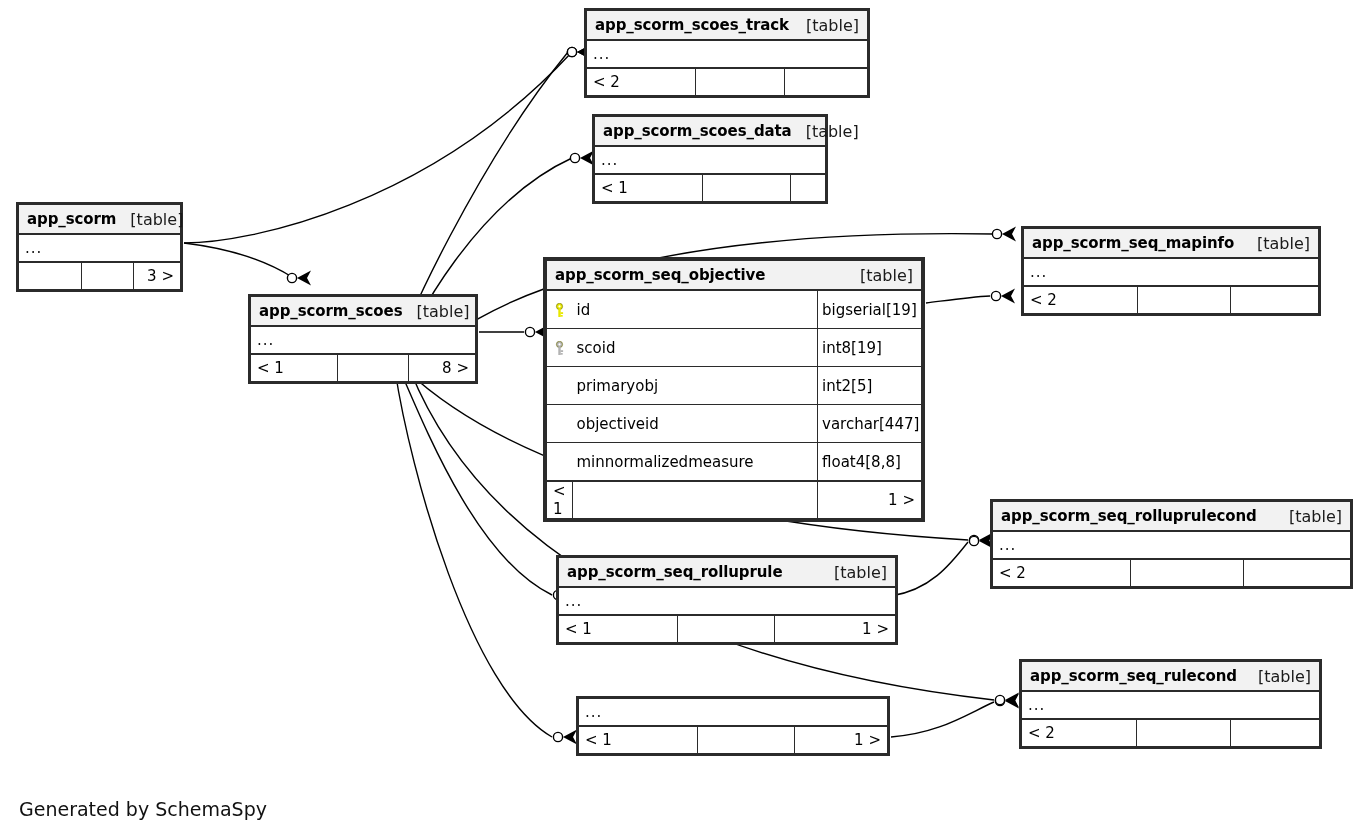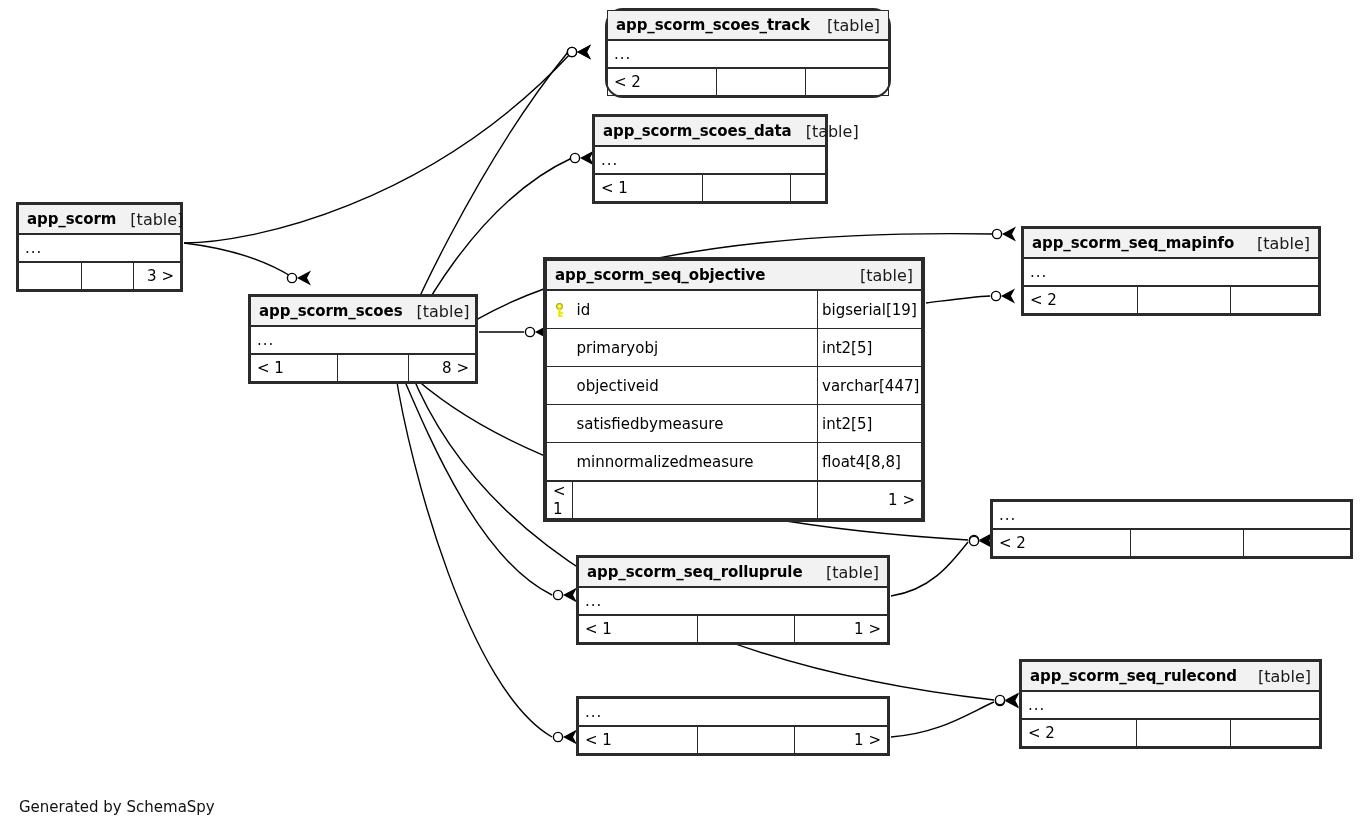--- a/index.html
+++ b/index.html
@@ -113,21 +113,21 @@
     width: 11px;
     height: 15px;
     position: relative;
     vertical-align: middle;
   }
   .keyicon svg { display: block; }
   #footer-note {
     position: absolute;
     left: 19px;
     top: 798px;
-    font-size: 15px;
+    font-size: 19px;
     color: #111111;
     white-space: nowrap;
   }
 </style>
 </head>
 <body>
 
 <div id="canvas">
 
   <svg id="edges" viewBox="0 0 1368 829" xmlns="http://www.w3.org/2000/svg">
@@ -192,21 +192,21 @@
         <path d="M 1005,701 L 1019,693.5 L 1015,701 L 1019,708.5 Z" fill="#000000"></path>
       </g>
       <path d="M 410,370 C 470,520 640,660 994,700" fill="none" stroke="#000000" stroke-width="1.4"></path>
       <g>
         <circle cx="1000" cy="700" r="4.6" fill="#ffffff" stroke="#000000" stroke-width="1.4"></circle>
         <path d="M 1005,700 L 1019,692.5 L 1015,700 L 1019,707.5 Z" fill="#000000"></path>
       </g>
     </svg>
 
   <div id="nodes">
-      <div class="table-node" style="left: 605px; top: 8px; width: 286px; border-radius: 18px;">
+      <div class="table-node" style="left: 584px; top: 8px; width: 286px;">
         <table class="tbl">
           <colgroup>
             <col style="width:109px">
             <col style="width:89px">
             <col>
           </colgroup>
           <tbody>
             <tr>
               <td class="hdr-cell" colspan="3">
                 <span class="hdr-inner">
@@ -335,32 +335,40 @@
         </table>
       </div>
       <div class="table-node" style="left: 990px; top: 499px; width: 363px;">
         <table class="tbl">
           <colgroup>
             <col style="width:138px">
             <col style="width:113px">
             <col>
           </colgroup>
           <tbody>
+            <tr>
+              <td class="hdr-cell" colspan="3">
+                <span class="hdr-inner">
+                  <span class="tbl-name">app_scorm_seq_rolluprulecond</span>
+                  <span class="tbl-tag">[table]</span>
+                </span>
+              </td>
+            </tr>
             <tr class="ellipsis-row">
               <td colspan="3">...</td>
             </tr>
             <tr class="foot-row">
               <td class="foot-l">&lt; 2</td>
               <td class="foot-m"></td>
               <td class="foot-r"></td>
             </tr>
           </tbody>
         </table>
       </div>
-      <div class="table-node" style="left: 576px; top: 555px; width: 314px;">
+      <div class="table-node" style="left: 556px; top: 555px; width: 342px;">
         <table class="tbl">
           <colgroup>
             <col style="width:119px">
             <col style="width:97px">
             <col>
           </colgroup>
           <tbody>
             <tr>
               <td class="hdr-cell" colspan="3">
                 <span class="hdr-inner">
@@ -447,33 +455,39 @@
                     <circle cx="5.5" cy="3.4" r="3.1" fill="#e8e800" stroke="#6a6a00" stroke-width="0.6"></circle>
                     <circle cx="5.5" cy="3.4" r="1.1" fill="#ffffff"></circle>
                     <rect x="4.3" y="5.6" width="2.4" height="8.4" fill="#e8e800"></rect>
                     <rect x="6.5" y="9.2" width="2.6" height="1.8" fill="#e8e800"></rect>
                     <rect x="6.5" y="12.0" width="2.2" height="1.7" fill="#e8e800"></rect>
                   </svg></span></td>
               <td class="col-name">id</td>
               <td class="col-type">bigserial[19]</td>
             </tr>
             <tr class="col-row">
+              <td class="col-key"><span class="keyicon"><svg width="11" height="15" viewBox="0 0 11 15">
+                    <circle cx="5.5" cy="3.4" r="3.1" fill="#b3b3b3" stroke="#6a6a00" stroke-width="0.6"></circle>
+                    <circle cx="5.5" cy="3.4" r="1.1" fill="#ffffff"></circle>
+                    <rect x="4.3" y="5.6" width="2.4" height="8.4" fill="#b3b3b3"></rect>
+                    <rect x="6.5" y="9.2" width="2.6" height="1.8" fill="#b3b3b3"></rect>
+                    <rect x="6.5" y="12.0" width="2.2" height="1.7" fill="#b3b3b3"></rect>
+                  </svg></span></td>
+              <td class="col-name">scoid</td>
+              <td class="col-type">int8[19]</td>
+            </tr>
+            <tr class="col-row">
               <td class="col-key"><span class="keyicon"></span></td>
               <td class="col-name">primaryobj</td>
               <td class="col-type">int2[5]</td>
             </tr>
             <tr class="col-row">
               <td class="col-key"><span class="keyicon"></span></td>
               <td class="col-name">objectiveid</td>
               <td class="col-type">varchar[447]</td>
-            </tr>
-            <tr class="col-row">
-              <td class="col-key"><span class="keyicon"></span></td>
-              <td class="col-name">satisfiedbymeasure</td>
-              <td class="col-type">int2[5]</td>
             </tr>
             <tr class="col-row">
               <td class="col-key"><span class="keyicon"></span></td>
               <td class="col-name">minnormalizedmeasure</td>
               <td class="col-type">float4[8,8]</td>
             </tr>
             <tr class="foot-row">
               <td class="foot-l" colspan="1">&lt; 1</td>
               <td class="foot-m"></td>
               <td class="foot-r">1 &gt;</td>

